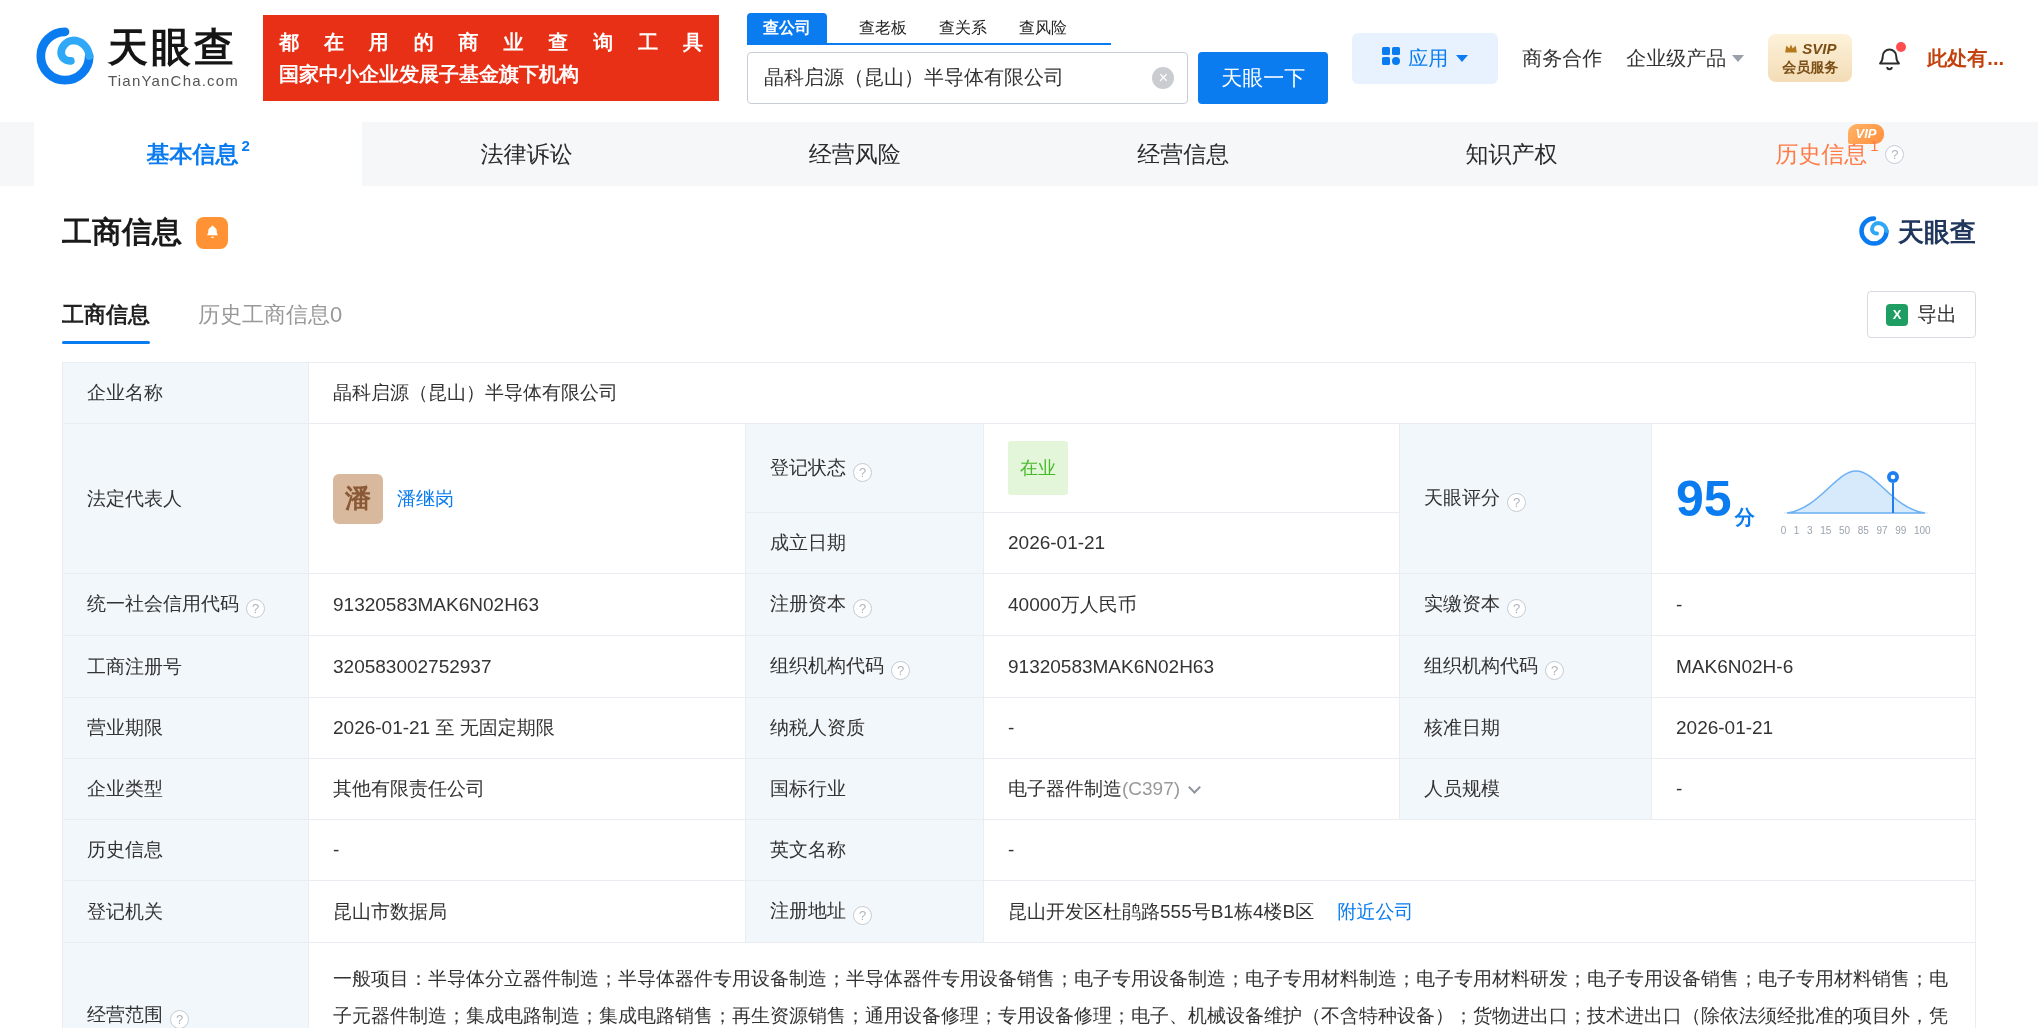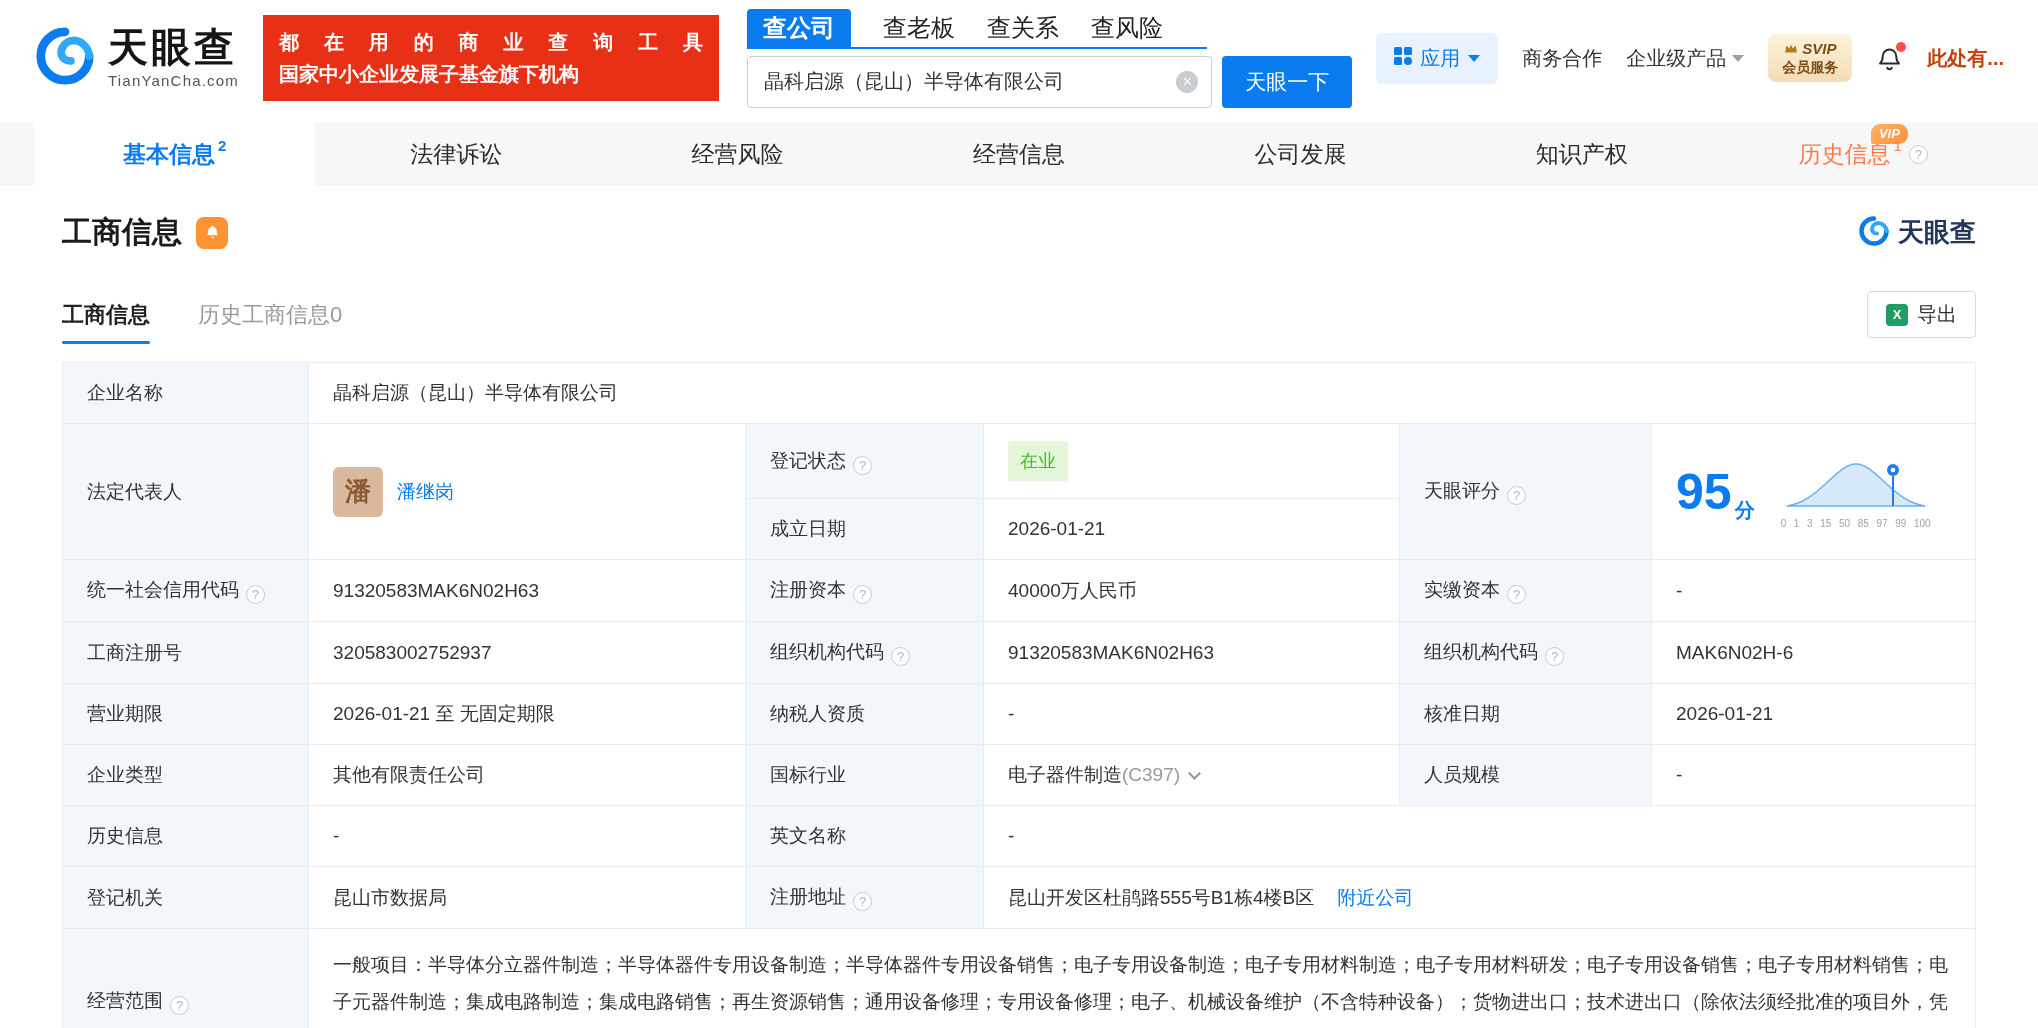--- a/index.html
+++ b/index.html
@@ -9,29 +9,29 @@
   
   .topbar{display:flex;align-items:center;height:116px;padding:0 34px;background:#fff}
   .logo{display:flex;align-items:center;gap:12px;cursor:pointer;flex:0 0 auto}
   .logo-text{display:flex;flex-direction:column}
   .brand{font-size:40px;font-weight:bold;color:#151515;letter-spacing:3px;line-height:1}
   .domain{font-size:15px;color:#555;letter-spacing:1.2px;margin-top:5px}
   .promo{background:#e83016;color:#fff;margin-left:24px;padding:11px 16px;font-size:20px;font-weight:bold;line-height:1.6;width:456px;flex:0 0 auto}
   .promo-l1{text-align:justify;text-align-last:justify}
   .search-area{margin-left:28px;flex:1 1 640px;max-width:720px;min-width:430px}
   .search-tabs{display:inline-flex;align-items:flex-end;gap:32px;border-bottom:2px solid #0a7cf0;padding-right:44px}
-  .stab{font-size:24px;color:#222;padding:6px 0 7px;cursor:pointer;line-height:1}
+  .stab{font-size:16px;color:#222;padding:6px 0 7px;cursor:pointer;line-height:1}
   .stab.active{background:#0a7cf0;color:#fff;padding:7px 16px;border-radius:4px 4px 0 0;font-weight:bold}
   .search-row{display:flex;margin-top:7px;height:52px}
   .search-input-wrap{position:relative;flex:1;min-width:0}
   .search-input{width:100%;height:52px;border:1px solid #c9ced6;border-radius:4px;padding:0 52px 0 16px;font-size:20px;color:#333;outline:none;font-family:inherit}
   .clear-icon{position:absolute;right:14px;top:15px;width:22px;height:22px;border-radius:50%;background:#c9ccd1;color:#fff;font-size:16px;line-height:1;display:flex;align-items:center;justify-content:center;cursor:pointer}
   .search-btn{margin-left:10px;width:130px;background:#0a7cf0;color:#fff;border:none;border-radius:4px;font-size:21px;cursor:pointer;font-family:inherit;flex:0 0 auto}
   .header-right{margin-left:auto;display:flex;align-items:center;gap:24px;flex:0 0 auto;padding-left:24px}
-  .apps-btn{display:flex;align-items:center;gap:8px;background:#e8f2fe;color:#0a7cf0;font-size:20px;padding:12px 18px;border-radius:6px;cursor:pointer;white-space:nowrap}
+  .apps-btn{display:flex;align-items:center;gap:8px;background:#e8f2fe;color:#0a7cf0;font-size:20px;padding:12px 30px;border-radius:6px;cursor:pointer;white-space:nowrap}
   .caret{width:0;height:0;border-left:6px solid transparent;border-right:6px solid transparent;border-top:7px solid currentColor;display:inline-block}
   .caret.gray{border-top-color:#9aa0a8}
   .hlink{font-size:20px;color:#333;cursor:pointer;display:flex;align-items:center;gap:6px;white-space:nowrap}
   .svip{background:linear-gradient(180deg,#fdf2da,#f3dcb6);border-radius:8px;padding:6px 14px;text-align:center;cursor:pointer;line-height:1.25;white-space:nowrap}
   .svip-top{display:flex;align-items:center;justify-content:center;gap:4px;font-size:15px;font-weight:bold;color:#7c4f16;font-style:italic}
   .svip-bottom{font-size:14px;color:#7c4f16;font-weight:bold}
   .bell-wrap{position:relative;cursor:pointer;display:flex}
   .bell-dot{position:absolute;top:-3px;right:-3px;width:10px;height:10px;background:#ff4d4f;border-radius:50%}
   .username{font-size:20px;color:#c2410c;font-weight:bold;cursor:pointer;white-space:nowrap}
 
@@ -59,21 +59,21 @@
   .export-btn{margin-left:auto;display:flex;align-items:center;gap:9px;border:1px solid #d8dce2;border-radius:4px;padding:9px 18px;font-size:20px;color:#333;cursor:pointer;background:#fff;margin-bottom:6px}
   .xls-icon{width:22px;height:22px;background:#1f9e63;color:#fff;border-radius:4px;font-size:13px;font-weight:bold;display:flex;align-items:center;justify-content:center}
 
   
   .info-table{width:100%;border-collapse:collapse;margin-top:18px;table-layout:fixed}
   .info-table td{border:1px solid #e9edf1;font-size:19px;color:#333;padding:17px 24px;background:#fff;vertical-align:middle}
   .info-table td.lbl{background:#f2f7fb}
   .rep-cell{display:flex;align-items:center}
   .avatar{display:inline-flex;width:50px;height:50px;background:#d9b99d;color:#8a5a36;border-radius:6px;align-items:center;justify-content:center;font-size:26px;font-weight:bold;flex:0 0 auto}
   .rep-link{color:#0a7cf0;margin-left:14px;cursor:pointer}
-  .badge-green{display:inline-block;background:#e3f6da;color:#45b928;padding:8px 12px;border-radius:3px;font-size:18px}
+  .badge-green{display:inline-block;background:#e3f6da;color:#45b928;padding:15px 12px;border-radius:3px;font-size:18px}
   .score-cell{display:flex;align-items:center}
   .score-num{font-size:50px;font-weight:bold;color:#0a7cf0;line-height:1}
   .score-unit{font-size:20px;font-weight:bold;color:#0a7cf0;margin-left:3px;align-self:flex-end;padding-bottom:5px}
   .score-chart{margin-left:26px;width:150px}
   .axis{display:flex;justify-content:space-between;font-size:10px;color:#9aa3ad;margin-top:1px}
   .gray{color:#999}
   .chev{display:inline-block;width:9px;height:9px;border-right:2px solid #8c939d;border-bottom:2px solid #8c939d;transform:rotate(45deg);margin-left:10px;vertical-align:3px;cursor:pointer}
   .addr-link{color:#0a7cf0;margin-left:18px;cursor:pointer}
   .scope{line-height:1.95}
 </style>
@@ -170,25 +170,20 @@
       </span>
   </div>
   <div class="mtab">
     <span class="tab-inner">
         <span>经营风险</span>
       </span>
   </div>
   <div class="mtab">
     <span class="tab-inner">
         <span>经营信息</span>
-      </span>
-  </div>
-  <div class="mtab">
-    <span class="tab-inner">
-        <span>公司发展</span>
       </span>
   </div>
   <div class="mtab">
     <span class="tab-inner">
         <span>知识产权</span>
       </span>
   </div>
   <div class="mtab history">
     <span class="tab-inner">
       <span class="vip-tag">VIP</span>

